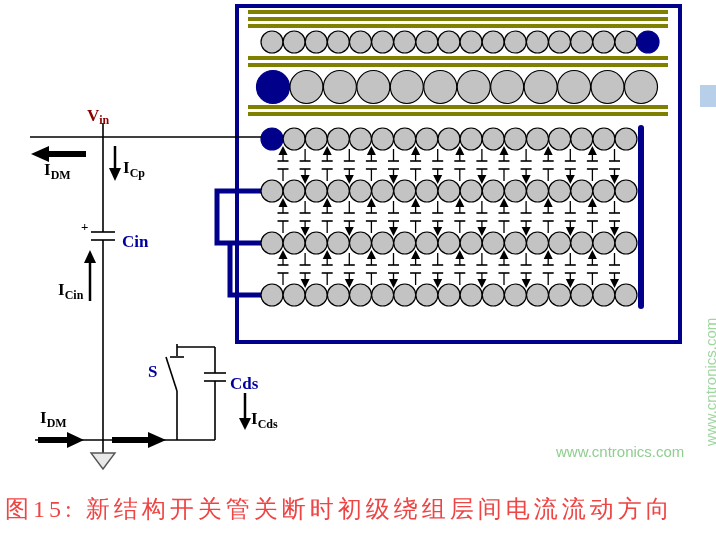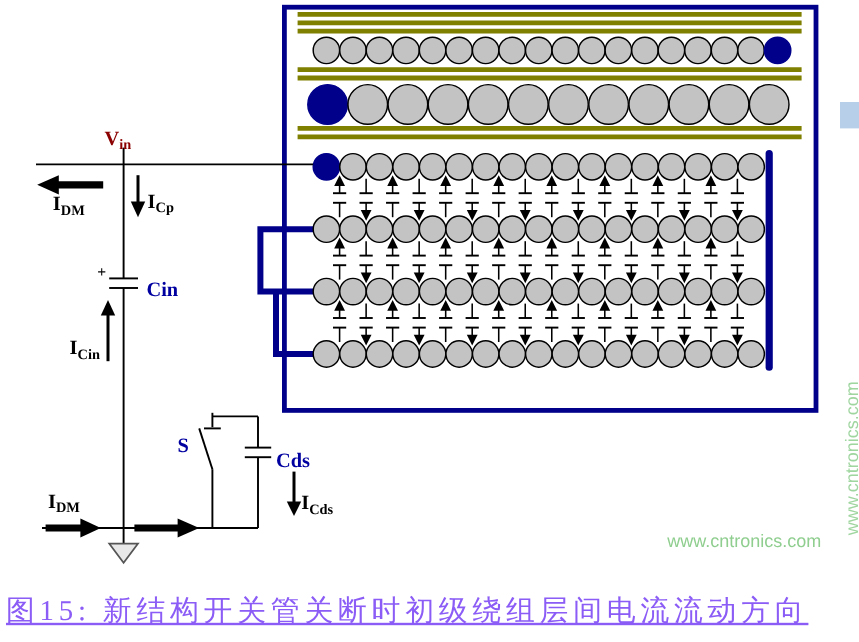--- a/index.html
+++ b/index.html
@@ -13,23 +13,22 @@
   svg text { font-family:"Liberation Serif", serif; }
   .wire path { stroke:#000; stroke-width:1.6; fill:none; }
   .arrow line { stroke:#000; }
   .lbl { font-size:17px; font-weight:bold; fill:#000; }
   .lbl .sub { font-size:12px; }
   .red  { fill: var(--vin-red); }
   .blue { fill: var(--label-blue); }
   .plus { font-size:13px; fill:#000; font-weight:bold; }
   .caption {
     position:absolute; left:5px; top:493px; width:710px;
-    font-size:24px; letter-spacing:4px; color:#8b5cf6; white-space:nowrap;
+    font-size:24px; letter-spacing:4px; color:#ef4444; white-space:nowrap;
     font-family:"Liberation Serif", serif;
-    text-decoration:underline;
   }
   .watermark {
     position:absolute; color:var(--wm-green); font-size:15px;
     font-family:"Liberation Sans", sans-serif; white-space:nowrap;
   }
   #wm-h { left:556px; top:443px; }
   #wm-v { left:702px; top:446px; transform-origin:0 0; transform:rotate(-90deg); opacity:.85; }
   #blue-marker {
     position:absolute; right:0; top:85px; width:16px; height:22px;
     background:var(--marker-blue);

